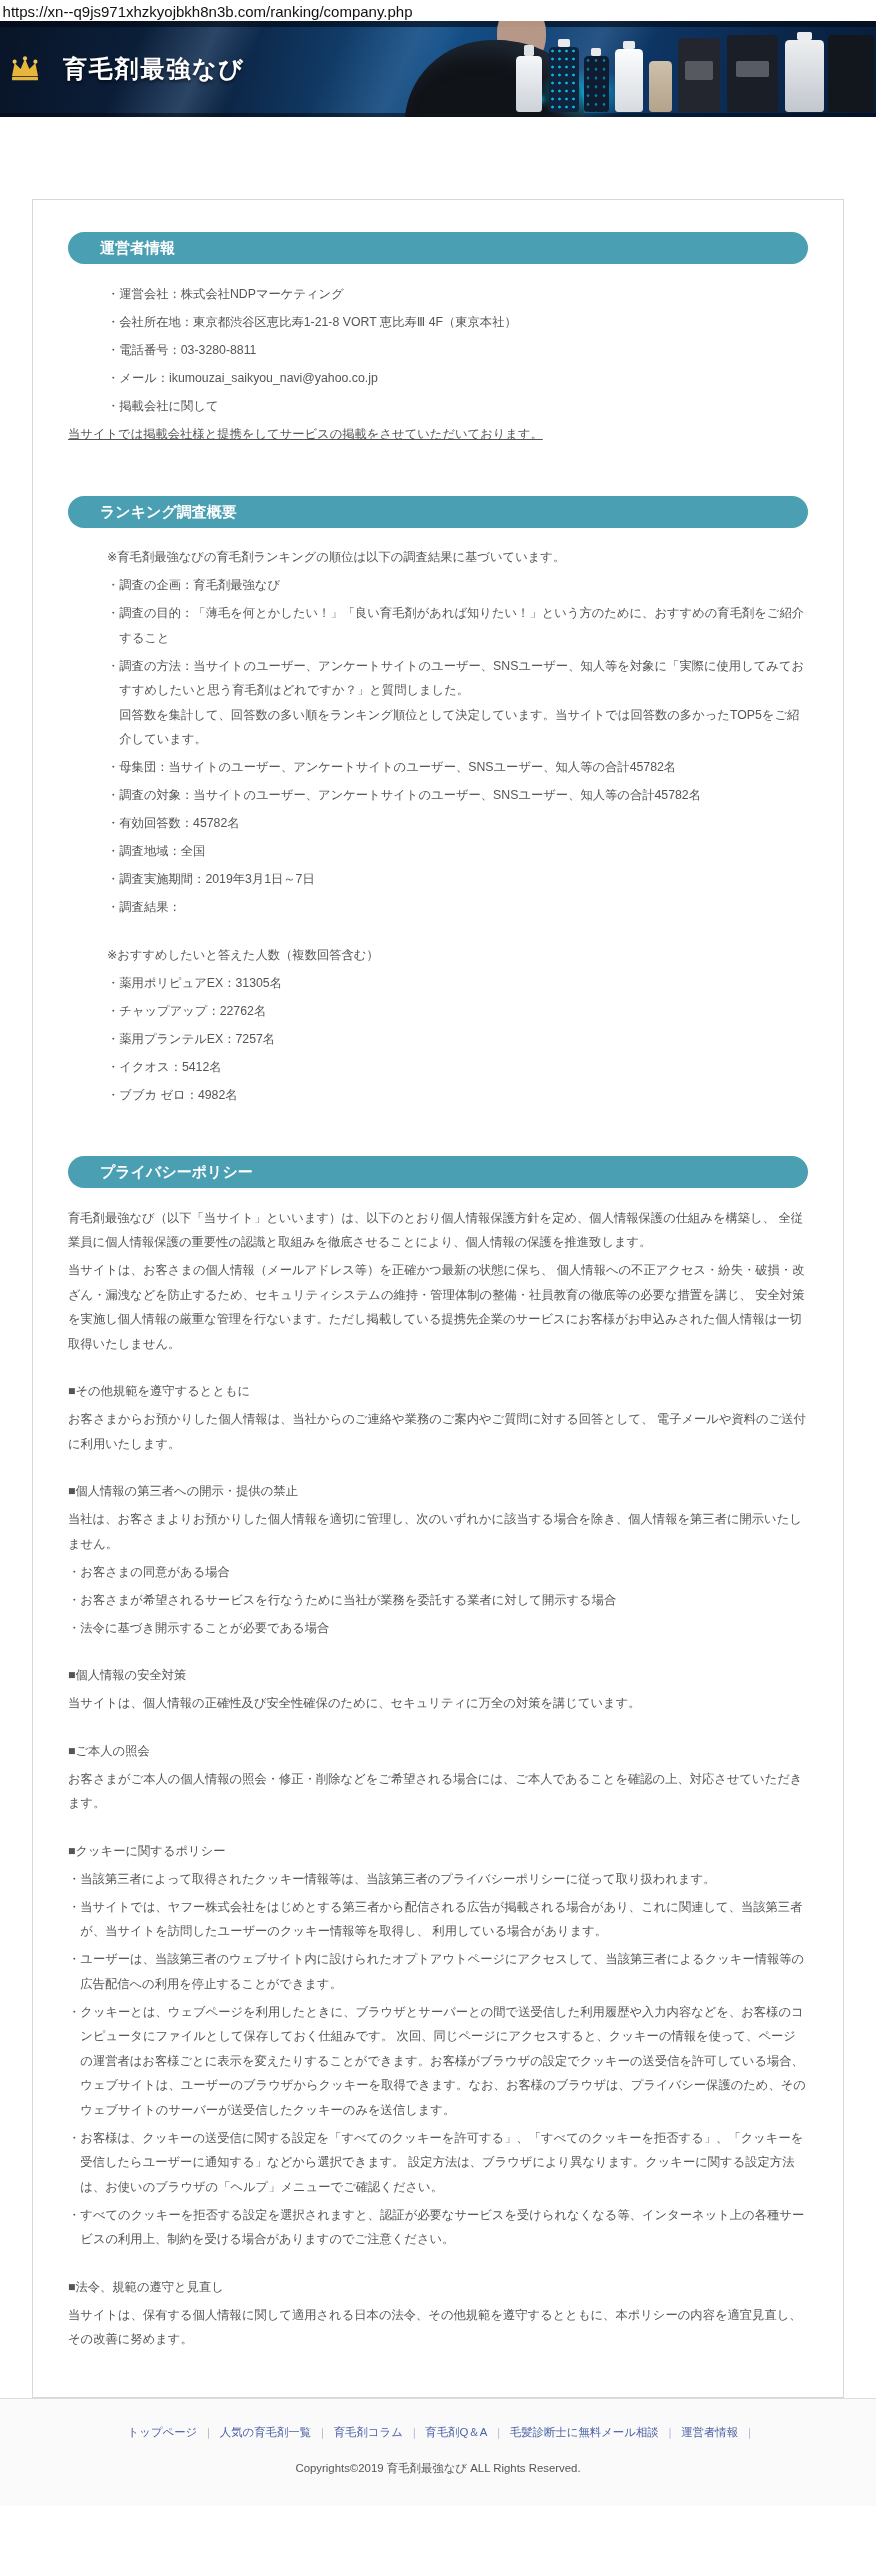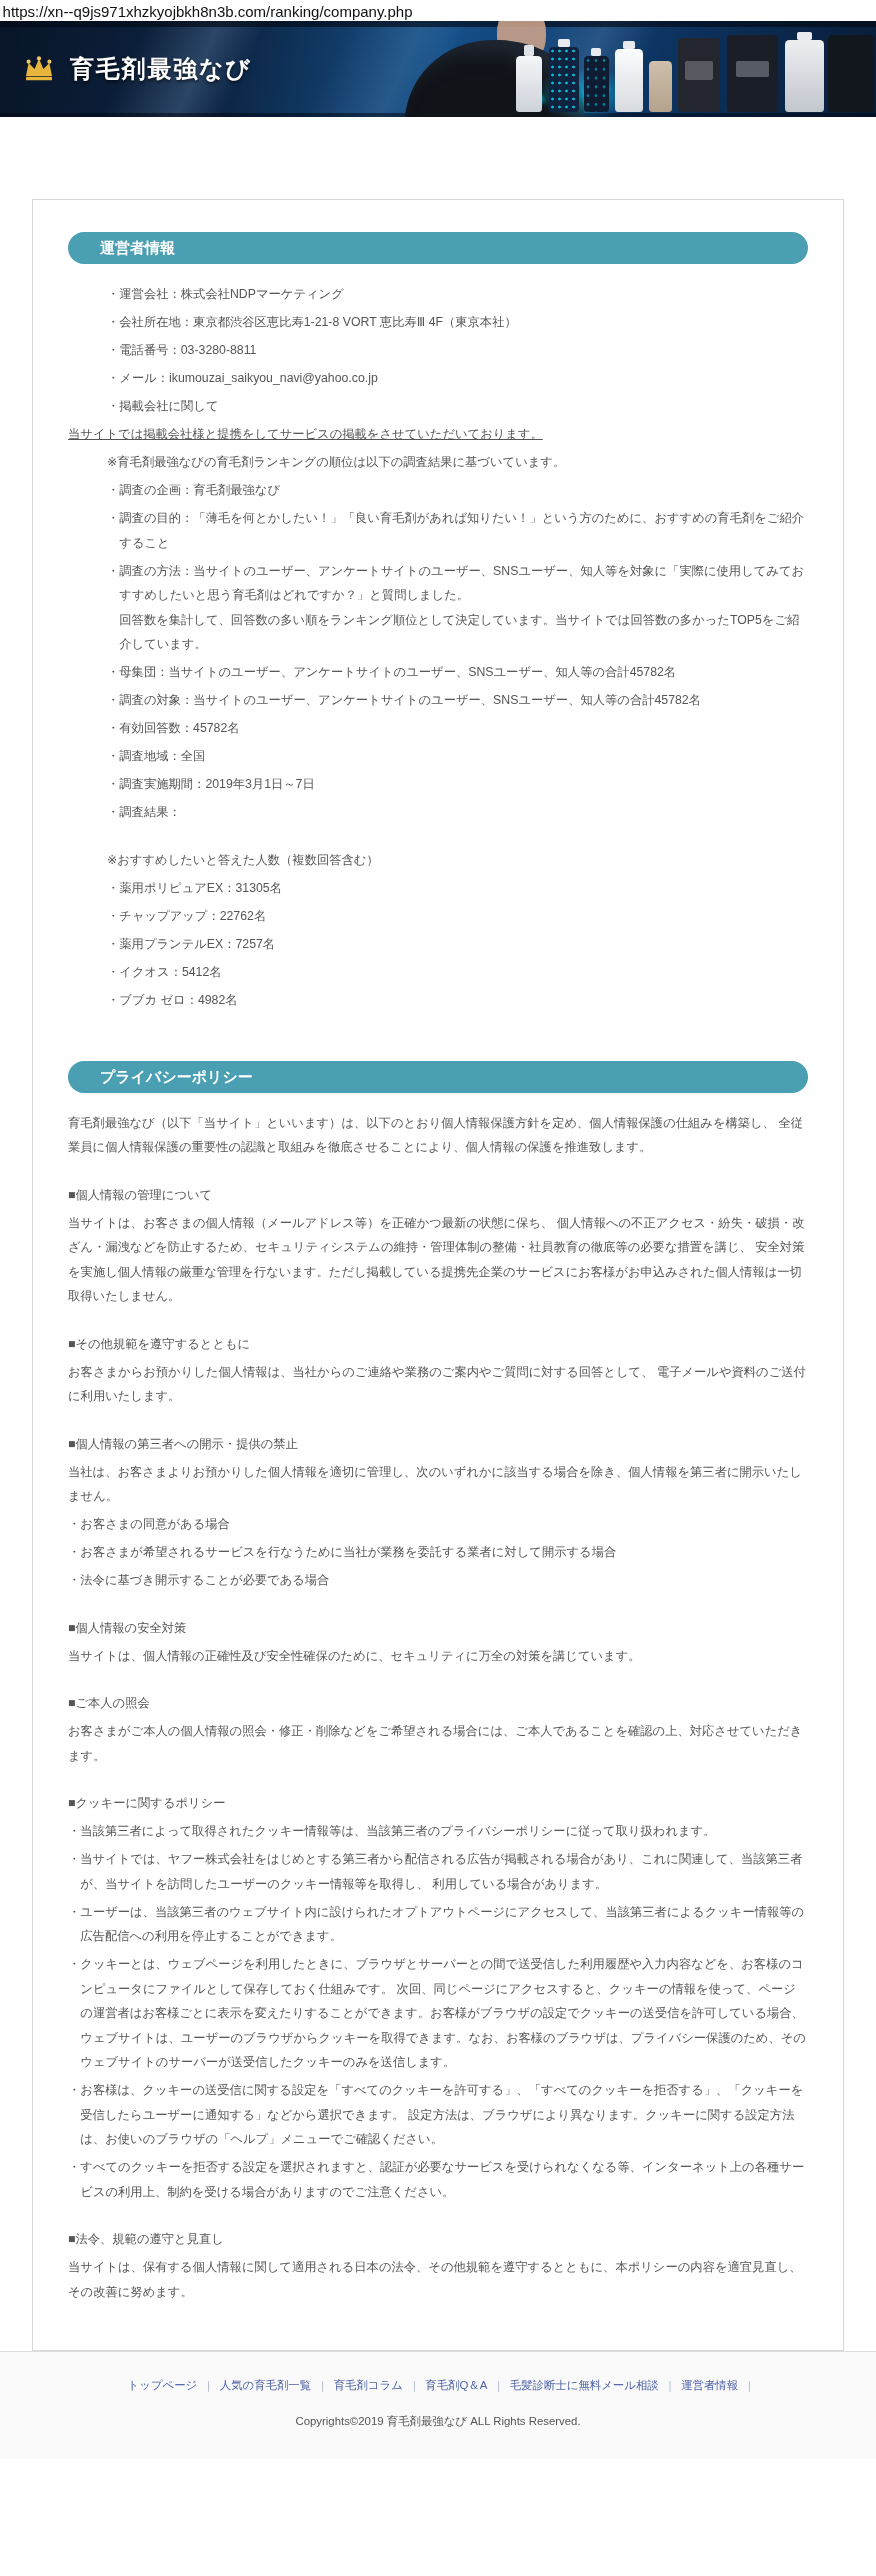--- a/index.html
+++ b/index.html
@@ -10,21 +10,21 @@
   
   .banner { position:relative; height:96px; overflow:hidden;
     background:linear-gradient(100deg,#091528 0%,#0c2443 26%,#155088 50%,#0e3a6c 68%,#081c38 100%); }
   .banner .streaks { position:absolute; inset:0; pointer-events:none; background:
     linear-gradient(115deg, rgba(170,210,255,0) 16%, rgba(170,210,255,.20) 24%, rgba(170,210,255,0) 29%),
     linear-gradient(115deg, rgba(170,210,255,0) 38%, rgba(170,210,255,.13) 46%, rgba(170,210,255,0) 51%),
     linear-gradient(115deg, rgba(170,220,255,0) 58%, rgba(170,220,255,.16) 66%, rgba(170,220,255,0) 72%); }
   .edge-top { position:absolute; top:0; left:0; right:0; height:5.3px; background:rgba(3,9,20,.65); }
   .edge-bottom { position:absolute; bottom:0; left:0; right:0; height:4.4px; background:rgba(3,9,20,.55); }
 
-  .logo { position:absolute; left:23px; top:50%; transform:translateY(-50%); display:flex; align-items:center; gap:15px; z-index:5; cursor:pointer;text-align:center; }
+  .logo { position:absolute; left:9px; top:50%; transform:translateY(-50%); display:flex; align-items:center; gap:22px; z-index:5; cursor:pointer;text-align:center; }
   .site-title { color:#fff; font-size:24px; font-weight:bold; letter-spacing:1.8px; text-shadow:0 1.8px 3.5px rgba(0,0,0,.65); }
 
   .hero { position:absolute; right:0; top:0; width:491px; height:100%; z-index:1; }
   .man-suit { position:absolute; left:16px; bottom:-17.5px; width:180px; height:95px; background:#101318;
     border-radius:55% 60% 0 0/100% 85% 0 0; transform:rotate(-6deg);
     box-shadow:inset -17.5px 8.8px 23px rgba(80,100,130,.28); }
   .man-head { position:absolute; left:112px; top:-17.5px; width:49px; height:61px; background:#c9a089; border-radius:46%; opacity:.9; }
   .man-shirt { position:absolute; left:103px; top:30px; width:19px; height:37px; background:#e9ebef; transform:rotate(16deg); border-radius:2.6px; }
   .glow { position:absolute; left:147px; bottom:-3.5px; width:105px; height:54px;
     background:radial-gradient(ellipse at center, rgba(0,215,255,.55), rgba(0,215,255,0) 68%); }
@@ -112,41 +112,41 @@
 <main class="card">
 
   <h2 class="sec-head">運営者情報</h2>
   <div class="li indent">・運営会社：株式会社NDPマーケティング</div>
   <div class="li indent">・会社所在地：東京都渋谷区恵比寿1-21-8 VORT 恵比寿Ⅲ 4F（東京本社）</div>
   <div class="li indent">・電話番号：03-3280-8811</div>
   <div class="li indent">・メール：ikumouzai_saikyou_navi@yahoo.co.jp</div>
   <div class="li indent">・掲載会社に関して</div>
   <p class="p note">当サイトでは掲載会社様と提携をしてサービスの掲載をさせていただいております。</p>
 
+  <h2 class="sec-head mt">ランキング調査概要</h2>
   <p class="p indent">※育毛剤最強なびの育毛剤ランキングの順位は以下の調査結果に基づいています。</p>
   <div class="li indent">・調査の企画：育毛剤最強なび</div>
   <div class="li indent">・調査の目的：「薄毛を何とかしたい！」「良い育毛剤があれば知りたい！」という方のために、おすすめの育毛剤をご紹介すること</div>
   <div class="li indent"><span>・調査の方法：当サイトのユーザー、アンケートサイトのユーザー、SNSユーザー、知人等を対象に「実際に使用してみておすすめしたいと思う育毛剤はどれですか？」と質問しました。</span><br><span>回答数を集計して、回答数の多い順をランキング順位として決定しています。当サイトでは回答数の多かったTOP5をご紹介しています。</span></div>
   <div class="li indent">・母集団：当サイトのユーザー、アンケートサイトのユーザー、SNSユーザー、知人等の合計45782名</div>
   <div class="li indent">・調査の対象：当サイトのユーザー、アンケートサイトのユーザー、SNSユーザー、知人等の合計45782名</div>
   <div class="li indent">・有効回答数：45782名</div>
   <div class="li indent">・調査地域：全国</div>
   <div class="li indent">・調査実施期間：2019年3月1日～7日</div>
   <div class="li indent">・調査結果：</div>
   <p class="p indent resnote">※おすすめしたいと答えた人数（複数回答含む）</p>
   <div class="li indent">・薬用ポリピュアEX：31305名</div>
   <div class="li indent">・チャップアップ：22762名</div>
   <div class="li indent">・薬用プランテルEX：7257名</div>
   <div class="li indent">・イクオス：5412名</div>
   <div class="li indent">・ブブカ ゼロ：4982名</div>
 
   <h2 class="sec-head mt">プライバシーポリシー</h2>
   <p class="p">育毛剤最強なび（以下「当サイト」といいます）は、以下のとおり個人情報保護方針を定め、個人情報保護の仕組みを構築し、 全従業員に個人情報保護の重要性の認識と取組みを徹底させることにより、個人情報の保護を推進致します。</p>
 
-  <h3 class="subhead">■個人情報の管理について</h3>
   <p class="p">当サイトは、お客さまの個人情報（メールアドレス等）を正確かつ最新の状態に保ち、 個人情報への不正アクセス・紛失・破損・改ざん・漏洩などを防止するため、セキュリティシステムの維持・管理体制の整備・社員教育の徹底等の必要な措置を講じ、 安全対策を実施し個人情報の厳重な管理を行ないます。ただし掲載している提携先企業のサービスにお客様がお申込みされた個人情報は一切取得いたしません。</p>
 
   <h3 class="subhead">■その他規範を遵守するとともに</h3>
   <p class="p">お客さまからお預かりした個人情報は、当社からのご連絡や業務のご案内やご質問に対する回答として、 電子メールや資料のご送付に利用いたします。</p>
 
   <h3 class="subhead">■個人情報の第三者への開示・提供の禁止</h3>
   <p class="p">当社は、お客さまよりお預かりした個人情報を適切に管理し、次のいずれかに該当する場合を除き、個人情報を第三者に開示いたしません。</p>
   <div class="li">・お客さまの同意がある場合</div>
   <div class="li">・お客さまが希望されるサービスを行なうために当社が業務を委託する業者に対して開示する場合</div>
   <div class="li">・法令に基づき開示することが必要である場合</div>

